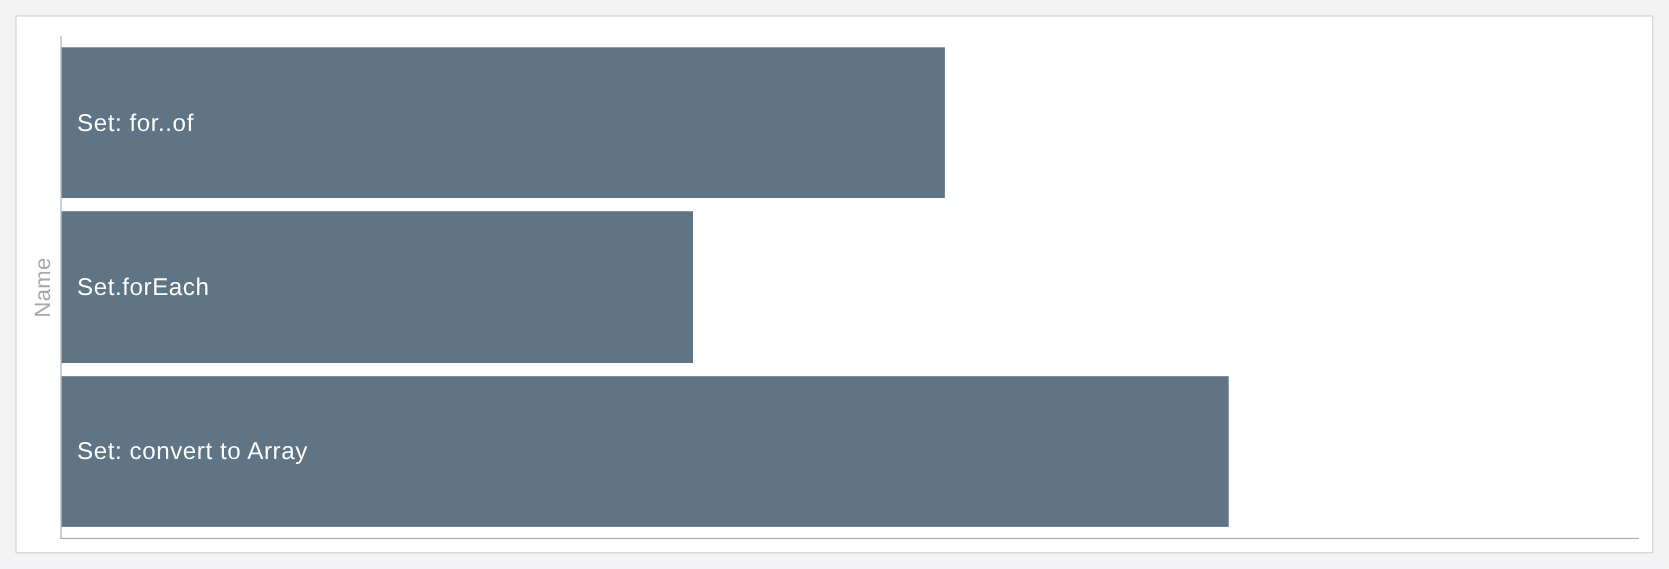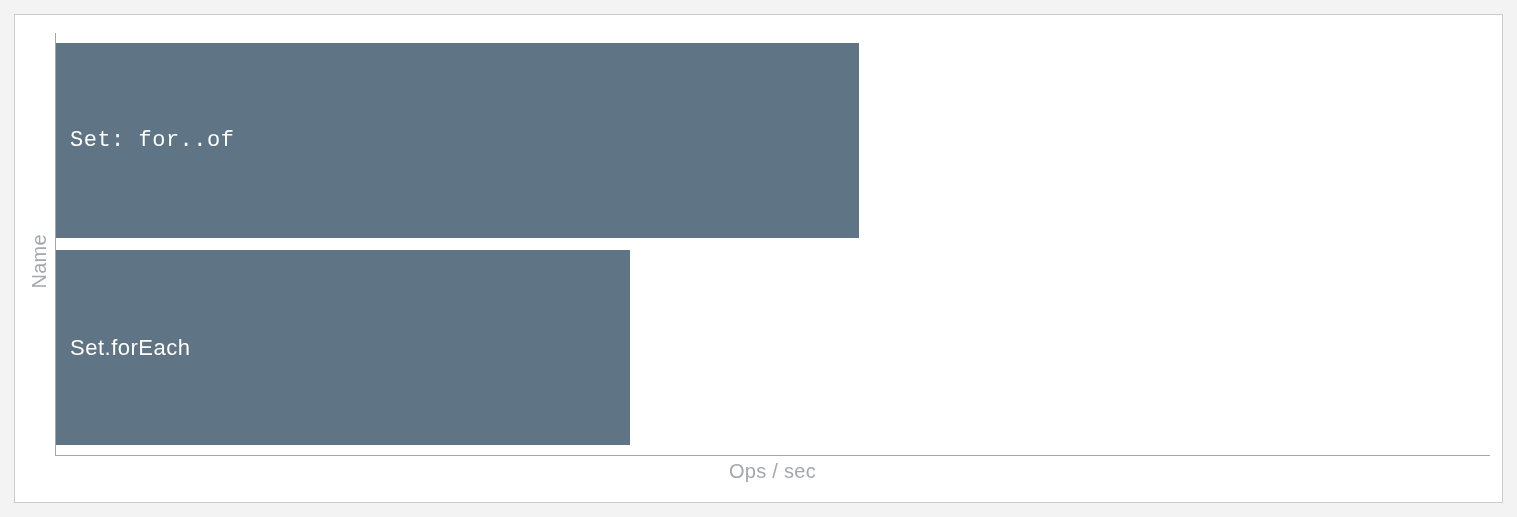--- a/index.html
+++ b/index.html
@@ -108,29 +108,31 @@
   <div class="panel">
 
     <div class="y-axis-area">
       <span class="y-axis-label">Name</span>
     </div>
 
     <div class="plot-column">
       <div class="plot-area" id="plot-area">
 
       <div class="bar-row">
-            <div class="bar" style="width: 56%; font-family: Liberation Mono, monospace;">
+            <div class="bar" style="width: 56%;">
               <span class="bar-label">Set: for..of</span>
             </div>
           </div>
           <div class="bar-row">
             <div class="bar" style="width: 40%;">
               <span class="bar-label">Set.forEach</span>
             </div>
           </div>
+          <div class="bar-row">
+            <div class="bar" style="width: 74%;">
+              <span class="bar-label">Set: convert to Array</span>
+            </div>
+          </div>
         </div>
-      <div class="x-axis-area">
-        <span class="x-axis-label">Ops / sec</span>
-      </div>
     </div>
 
   </div>
 </div>
 
 </body></html>

